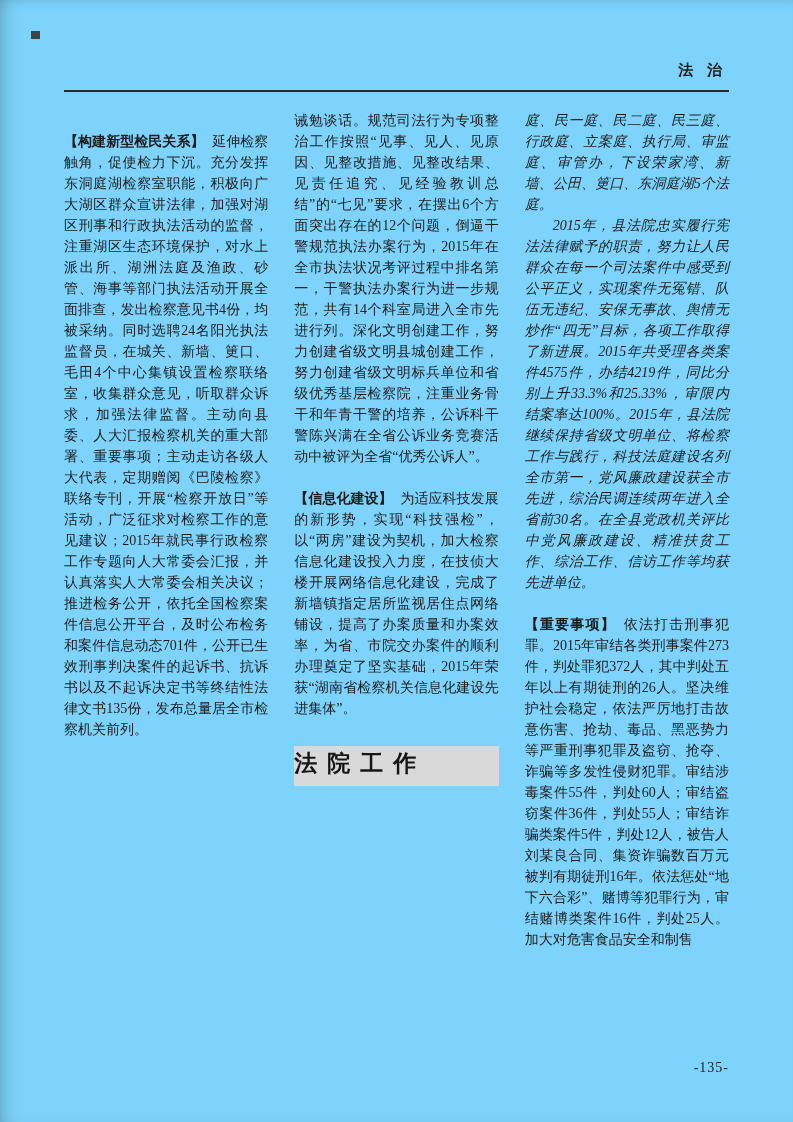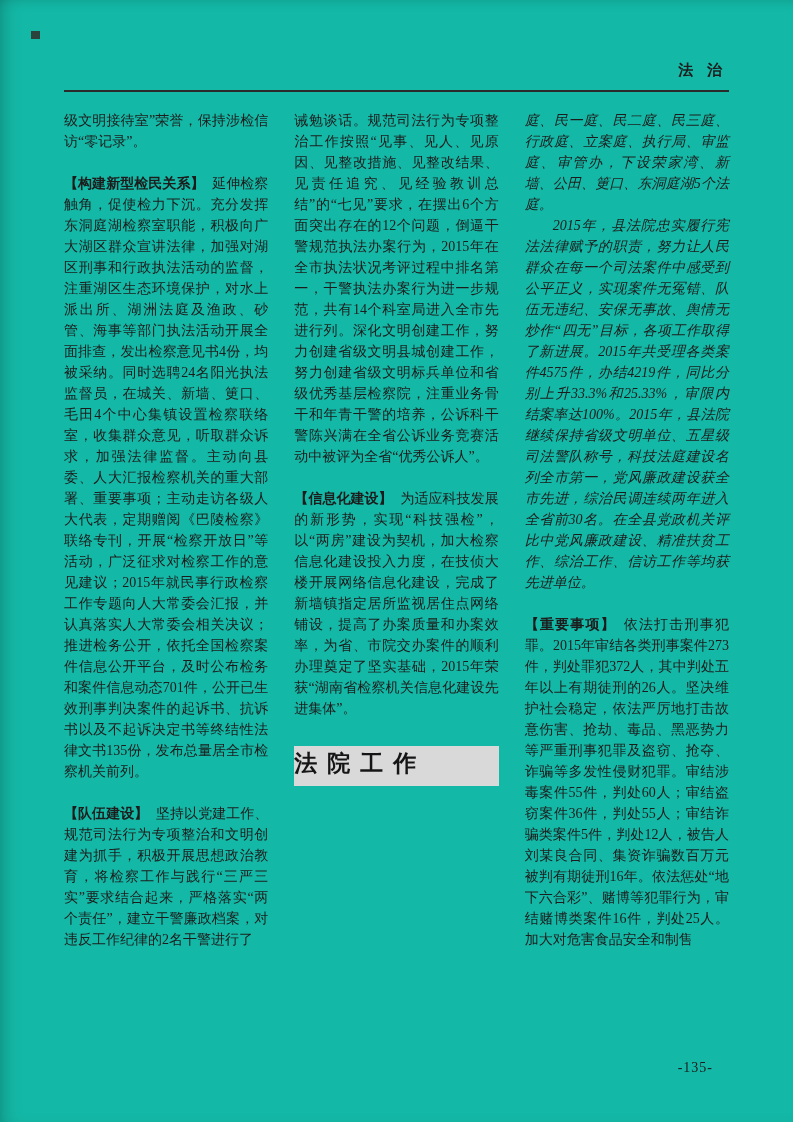--- a/index.html
+++ b/index.html
@@ -4,21 +4,21 @@
 <style>
   * { box-sizing: border-box; }
   html, body { margin: 0; padding: 0; }
   body { background: #e9e7e4; }
 
   .sheet {
     position: relative;
     width: 793px;
     height: 1122px;
     margin: 0 auto;
-    background: #14b8a6;
+    background: #7dd3fc;
     color: var(--ink, #1c1c1c);
     font-family: "Liberation Serif", "DejaVu Serif", serif;
     overflow: hidden;
     box-shadow: inset 14px 0 22px -16px rgba(0,0,0,.35),
                 inset 0 10px 16px -14px rgba(0,0,0,.22);
   }
 
   .scan-mark {
     position: absolute; left: 31px; top: 31px;
     width: 9px; height: 8px; background: #2f2d2a; opacity: .85;
@@ -57,67 +57,61 @@
     margin: 27px 0 22px;
     background: var(--box-bg, #d9d9d9);
     padding: 7px 0 9px;
   }
   .section-box-text {
     font-size: 23px; font-weight: 700;
     letter-spacing: 10px; margin-right: -10px;
     color: #151515;
   }
 
-  .page-footer { position: absolute; right: 80px; bottom: 46px; }
+  .page-footer { position: absolute; right: 64px; bottom: 46px; }
   .page-number { font-size: 14px; letter-spacing: 1px; }
 </style>
 </head>
 <body>
 
 <div class="sheet">
 
   <div class="scan-mark"></div>
 
   <header class="page-header">
     <span class="header-title">法 治</span>
   </header>
   <div class="header-rule"></div>
 
   <main class="content">
 
     <section class="col">
-      <p class="para">
-        <span>级文明接待室”荣誉，保持涉检信访“零记录”。</span>
-      </p>
       <p class="para entry">
         <span class="entry-head">【构建新型检民关系】</span><span>延伸检察触角，促使检力下沉。充分发挥东洞庭湖检察室职能，积极向广大湖区群众宣讲法律，加强对湖区刑事和行政执法活动的监督，注重湖区生态环境保护，对水上派出所、湖洲法庭及渔政、砂管、海事等部门执法活动开展全面排查，发出检察意见书4份，均被采纳。同时选聘24名阳光执法监督员，在城关、新墙、筻口、毛田4个中心集镇设置检察联络室，收集群众意见，听取群众诉求，加强法律监督。主动向县委、人大汇报检察机关的重大部署、重要事项；主动走访各级人大代表，定期赠阅《巴陵检察》联络专刊，开展“检察开放日”等活动，广泛征求对检察工作的意见建议；2015年就民事行政检察工作专题向人大常委会汇报，并认真落实人大常委会相关决议；推进检务公开，依托全国检察案件信息公开平台，及时公布检务和案件信息动态701件，公开已生效刑事判决案件的起诉书、抗诉书以及不起诉决定书等终结性法律文书135份，发布总量居全市检察机关前列。</span>
-      </p>
-      <p class="para entry">
-        <span class="entry-head">【队伍建设】</span><span>坚持以党建工作、规范司法行为专项整治和文明创建为抓手，积极开展思想政治教育，将检察工作与践行“三严三实”要求结合起来，严格落实“两个责任”，建立干警廉政档案，对违反工作纪律的2名干警进行了</span>
       </p>
     </section>
 
     <section class="col">
       <p class="para">
         <span>诫勉谈话。规范司法行为专项整治工作按照“见事、见人、见原因、见整改措施、见整改结果、见责任追究、见经验教训总结”的“七见”要求，在摆出6个方面突出存在的12个问题，倒逼干警规范执法办案行为，2015年在全市执法状况考评过程中排名第一，干警执法办案行为进一步规范，共有14个科室局进入全市先进行列。深化文明创建工作，努力创建省级文明县城创建工作，努力创建省级文明标兵单位和省级优秀基层检察院，注重业务骨干和年青干警的培养，公诉科干警陈兴满在全省公诉业务竞赛活动中被评为全省“优秀公诉人”。</span>
       </p>
       <p class="para entry">
         <span class="entry-head">【信息化建设】</span><span>为适应科技发展的新形势，实现“科技强检”，以“两房”建设为契机，加大检察信息化建设投入力度，在技侦大楼开展网络信息化建设，完成了新墙镇指定居所监视居住点网络铺设，提高了办案质量和办案效率，为省、市院交办案件的顺利办理奠定了坚实基础，2015年荣获“湖南省检察机关信息化建设先进集体”。</span>
       </p>
       <div class="section-box">
         <span class="section-box-text">法院工作</span>
       </div>
     </section>
 
     <section class="col">
       <p class="para kai">
         <span>庭、民一庭、民二庭、民三庭、行政庭、立案庭、执行局、审监庭、审管办，下设荣家湾、新墙、公田、筻口、东洞庭湖5个法庭。</span>
       </p>
       <p class="para indent kai">
-        <span>2015年，县法院忠实履行宪法法律赋予的职责，努力让人民群众在每一个司法案件中感受到公平正义，实现案件无冤错、队伍无违纪、安保无事故、舆情无炒作“四无”目标，各项工作取得了新进展。2015年共受理各类案件4575件，办结4219件，同比分别上升33.3%和25.33%，审限内结案率达100%。2015年，县法院继续保持省级文明单位、五星级司法警队称号，科技法庭建设名列全市第一，党风廉政建设获全市先进，综治民调连续两年进入全省前30名。在全县党政机关评比中党风廉政建设、精准扶贫工作、综治工作、信访工作等均获先进单位。</span>
+        <span>2015年，县法院忠实履行宪法法律赋予的职责，努力让人民群众在每一个司法案件中感受到公平正义，实现案件无冤错、队伍无违纪、安保无事故、舆情无炒作“四无”目标，各项工作取得了新进展。2015年共受理各类案件4575件，办结4219件，同比分别上升33.3%和25.33%，审限内结案率达100%。2015年，县法院继续保持省级文明单位、将检察工作与践行，科技法庭建设名列全市第一，党风廉政建设获全市先进，综治民调连续两年进入全省前30名。在全县党政机关评比中党风廉政建设、精准扶贫工作、综治工作、信访工作等均获先进单位。</span>
       </p>
       <p class="para entry">
         <span class="entry-head">【重要事项】</span><span>依法打击刑事犯罪。2015年审结各类刑事案件273件，判处罪犯372人，其中判处五年以上有期徒刑的26人。坚决维护社会稳定，依法严厉地打击故意伤害、抢劫、毒品、黑恶势力等严重刑事犯罪及盗窃、抢夺、诈骗等多发性侵财犯罪。审结涉毒案件55件，判处60人；审结盗窃案件36件，判处55人；审结诈骗类案件5件，判处12人，被告人刘某良合同、集资诈骗数百万元被判有期徒刑16年。依法惩处“地下六合彩”、赌博等犯罪行为，审结赌博类案件16件，判处25人。加大对危害食品安全和制售</span>
       </p>
     </section>
 
   </main>
 
   <footer class="page-footer">
     <span class="page-number">-135-</span>

